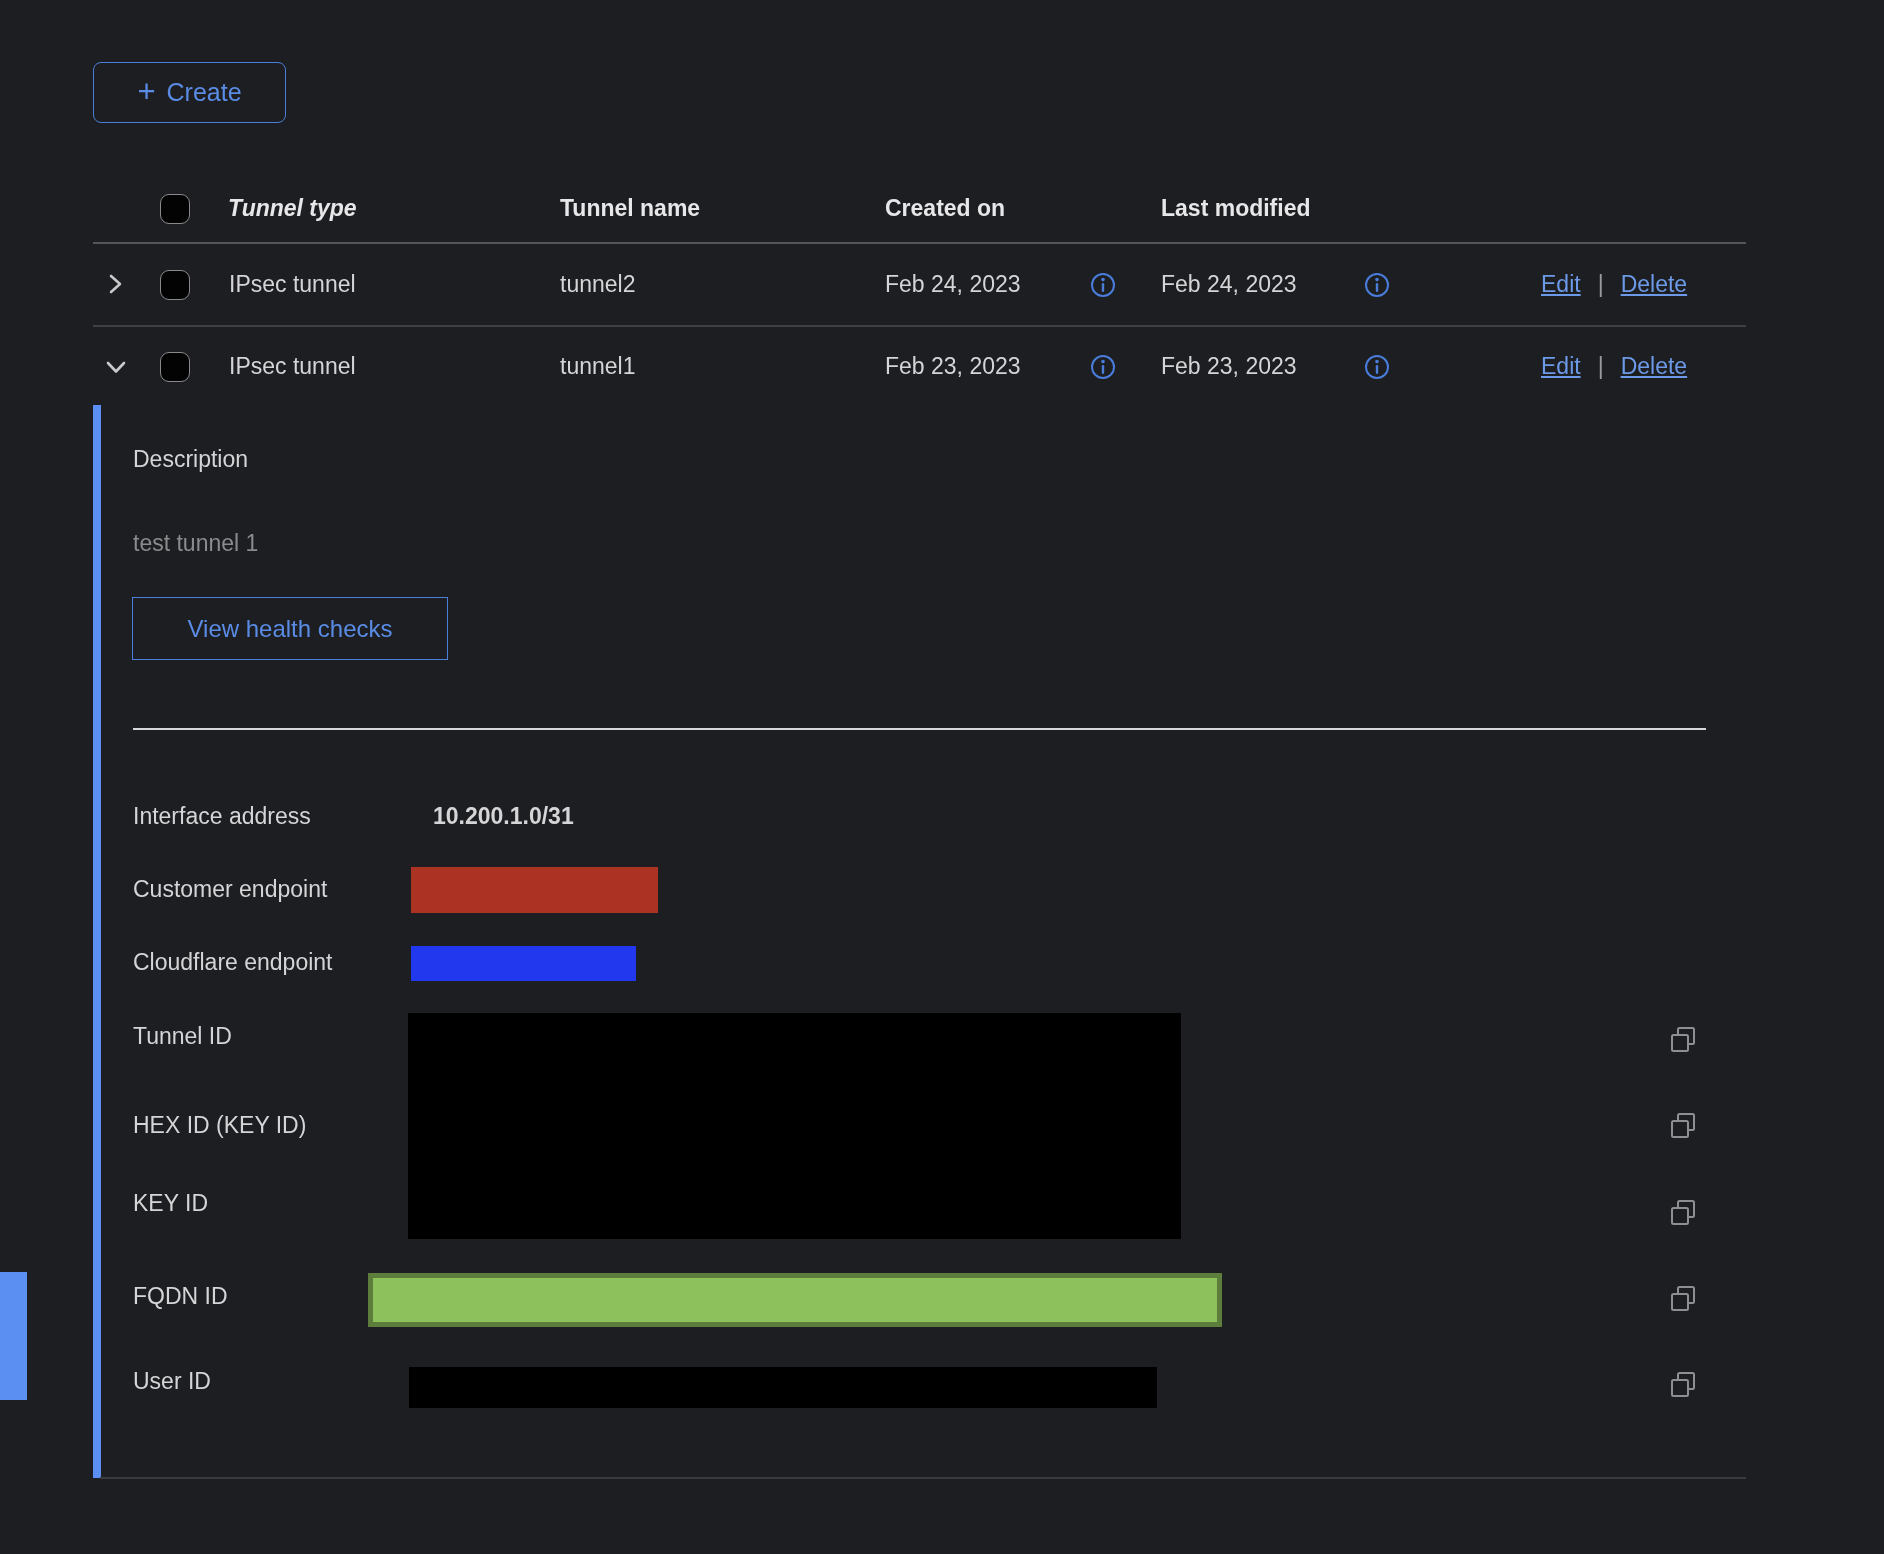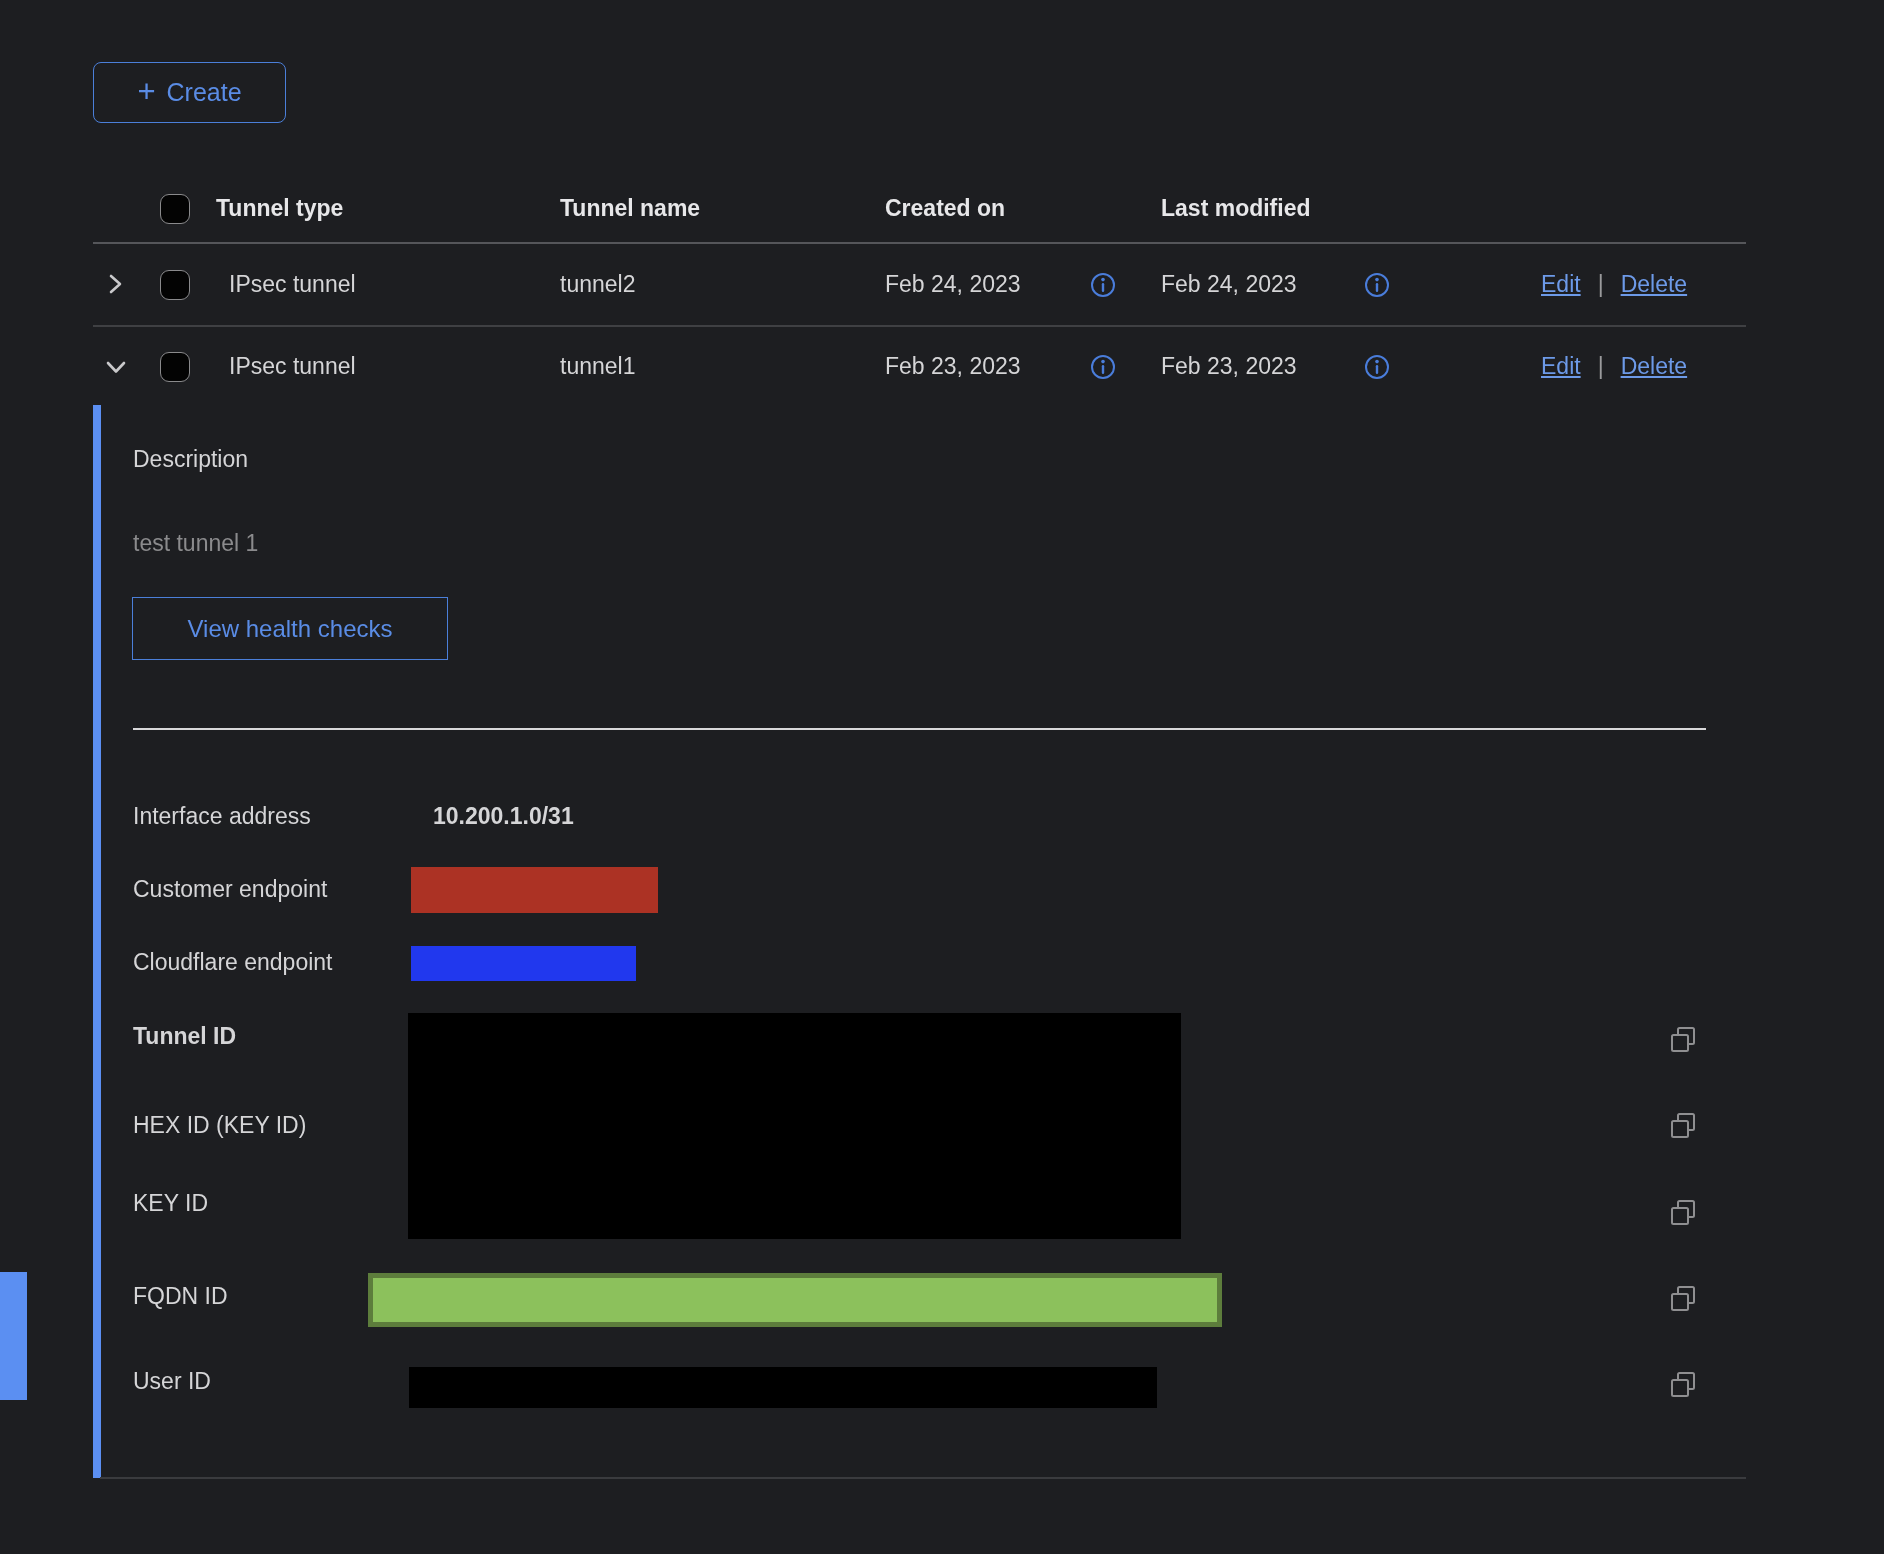--- a/index.html
+++ b/index.html
@@ -85,21 +85,21 @@
     </g>
   </defs>
 </svg>
 
 <button class="create-btn">
   <span class="plus">+</span>
   <span>Create</span>
 </button>
 
 <div class="checkbox abs" style="left:160px; top:194px;"></div>
-<div class="th abs" style="left:216px; top:195px;">Tunnel type</div>
+<div class="th abs" style="left:228px; top:195px;font-style:italic;">Tunnel type</div>
 <div class="th abs" style="left:560px; top:195px;">Tunnel name</div>
 <div class="th abs" style="left:885px; top:195px;">Created on</div>
 <div class="th abs" style="left:1161px; top:195px;">Last modified</div>
 <div class="hline" style="left:93px; top:242px; width:1653px; height:2px; background:#55565a;"></div>
 
 <svg class="abs" style="left:103px; top:271px;" width="26" height="26">
     <use href="#i-chev-right"></use>
   </svg>
 <div class="checkbox abs" style="left:160px; top:270px;"></div>
 <div class="txt abs" style="left:229px; top:271px;">IPsec tunnel</div>
@@ -145,21 +145,21 @@
 <div class="txt abs" style="left:133px; top:530px; color:#8b8b8d;">test tunnel 1</div>
 
 <button class="health-btn">View health checks</button>
 
 <div class="divider-strong"></div>
 
 <div class="txt abs" style="left:133px; top:803px;">Interface address</div>
 <div class="txt abs" style="left:433px; top:803px;font-weight:bold;">10.200.1.0/31</div>
 <div class="txt abs" style="left:133px; top:876px;">Customer endpoint</div>
 <div class="txt abs" style="left:133px; top:949px;">Cloudflare endpoint</div>
-<div class="txt abs" style="left:133px; top:1023px;font-weight:bold;">Tunnel ID</div>
+<div class="txt abs" style="left:133px; top:1023px;">Tunnel ID</div>
 <div class="txt abs" style="left:133px; top:1112px;">HEX ID (KEY ID)</div>
 <div class="txt abs" style="left:133px; top:1190px;">KEY ID</div>
 <div class="txt abs" style="left:133px; top:1283px;">FQDN ID</div>
 <div class="txt abs" style="left:133px; top:1368px;">User ID</div>
 
 <div class="redact red"></div>
 <div class="redact blue"></div>
 <div class="redact black-lg"></div>
 <div class="redact green"></div>
 <div class="redact black-sm"></div>

